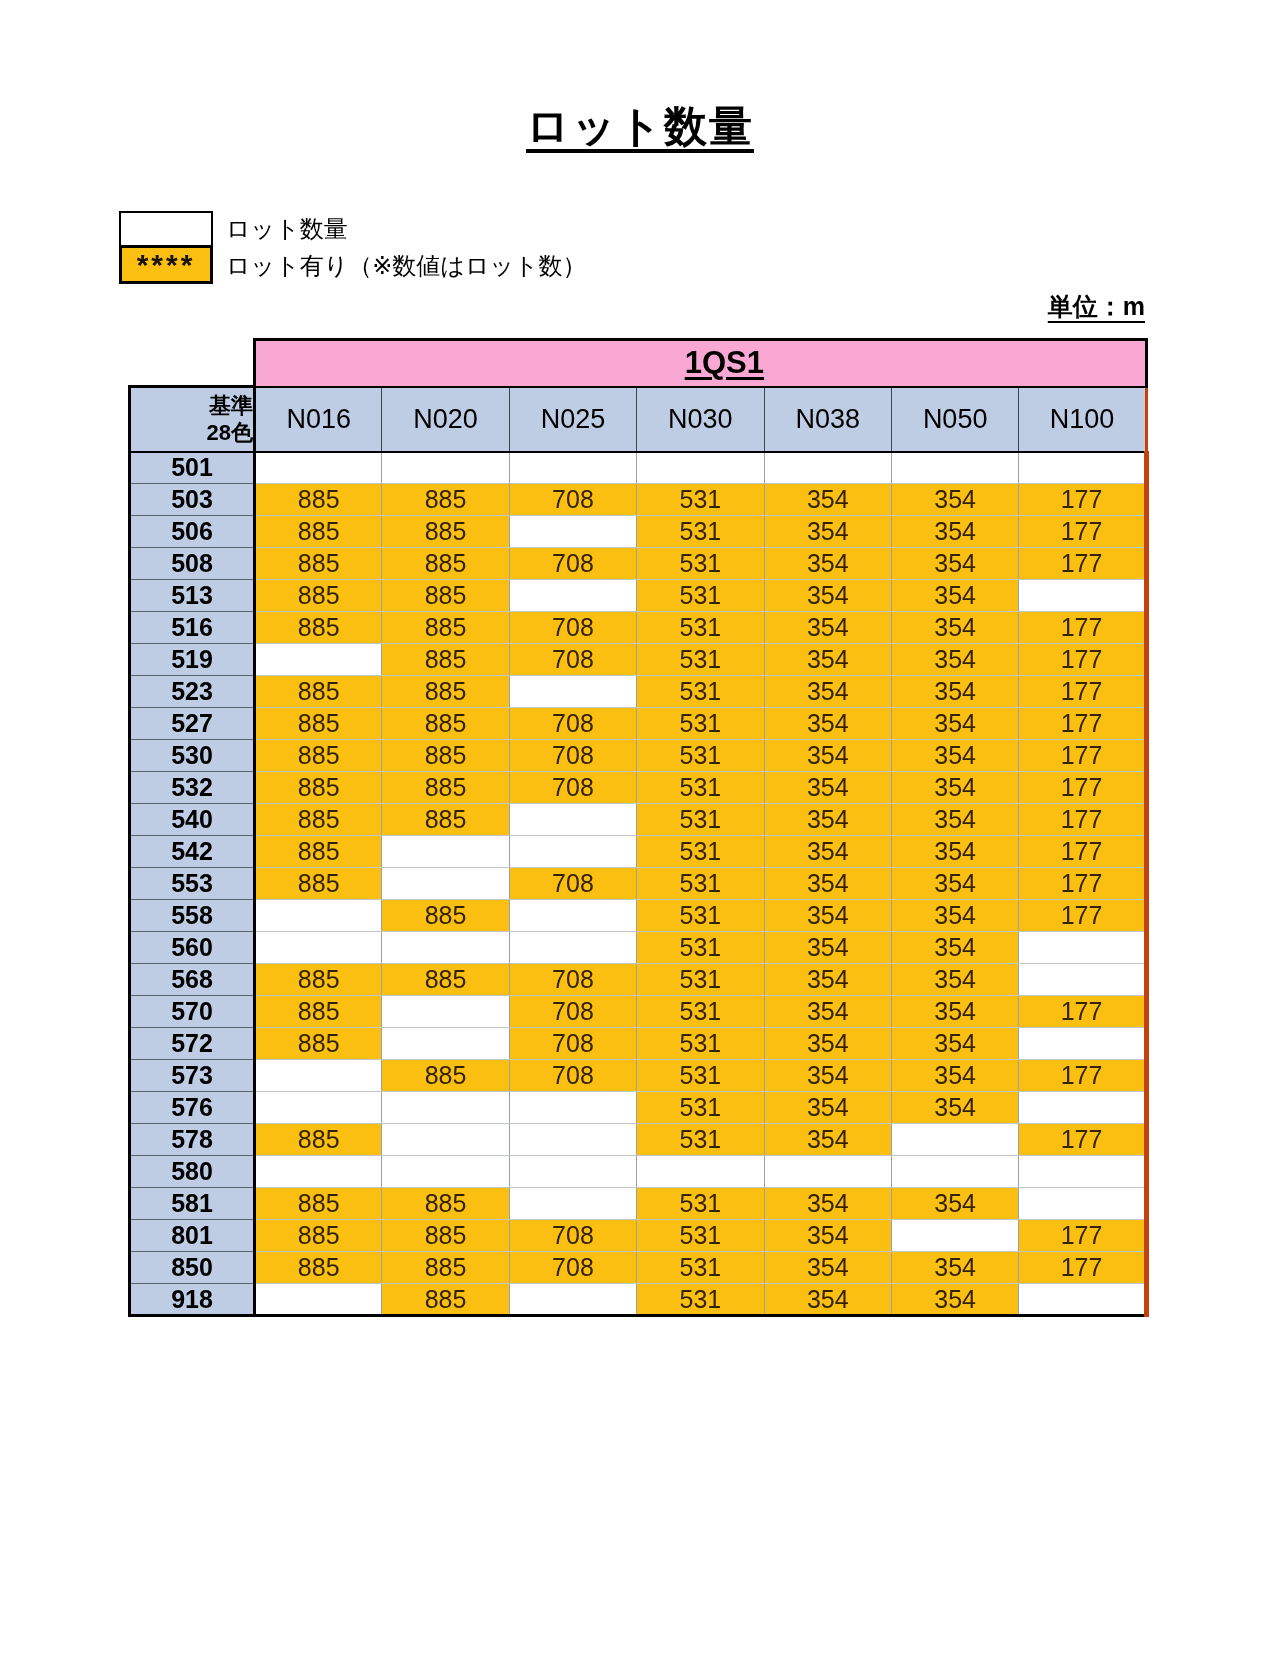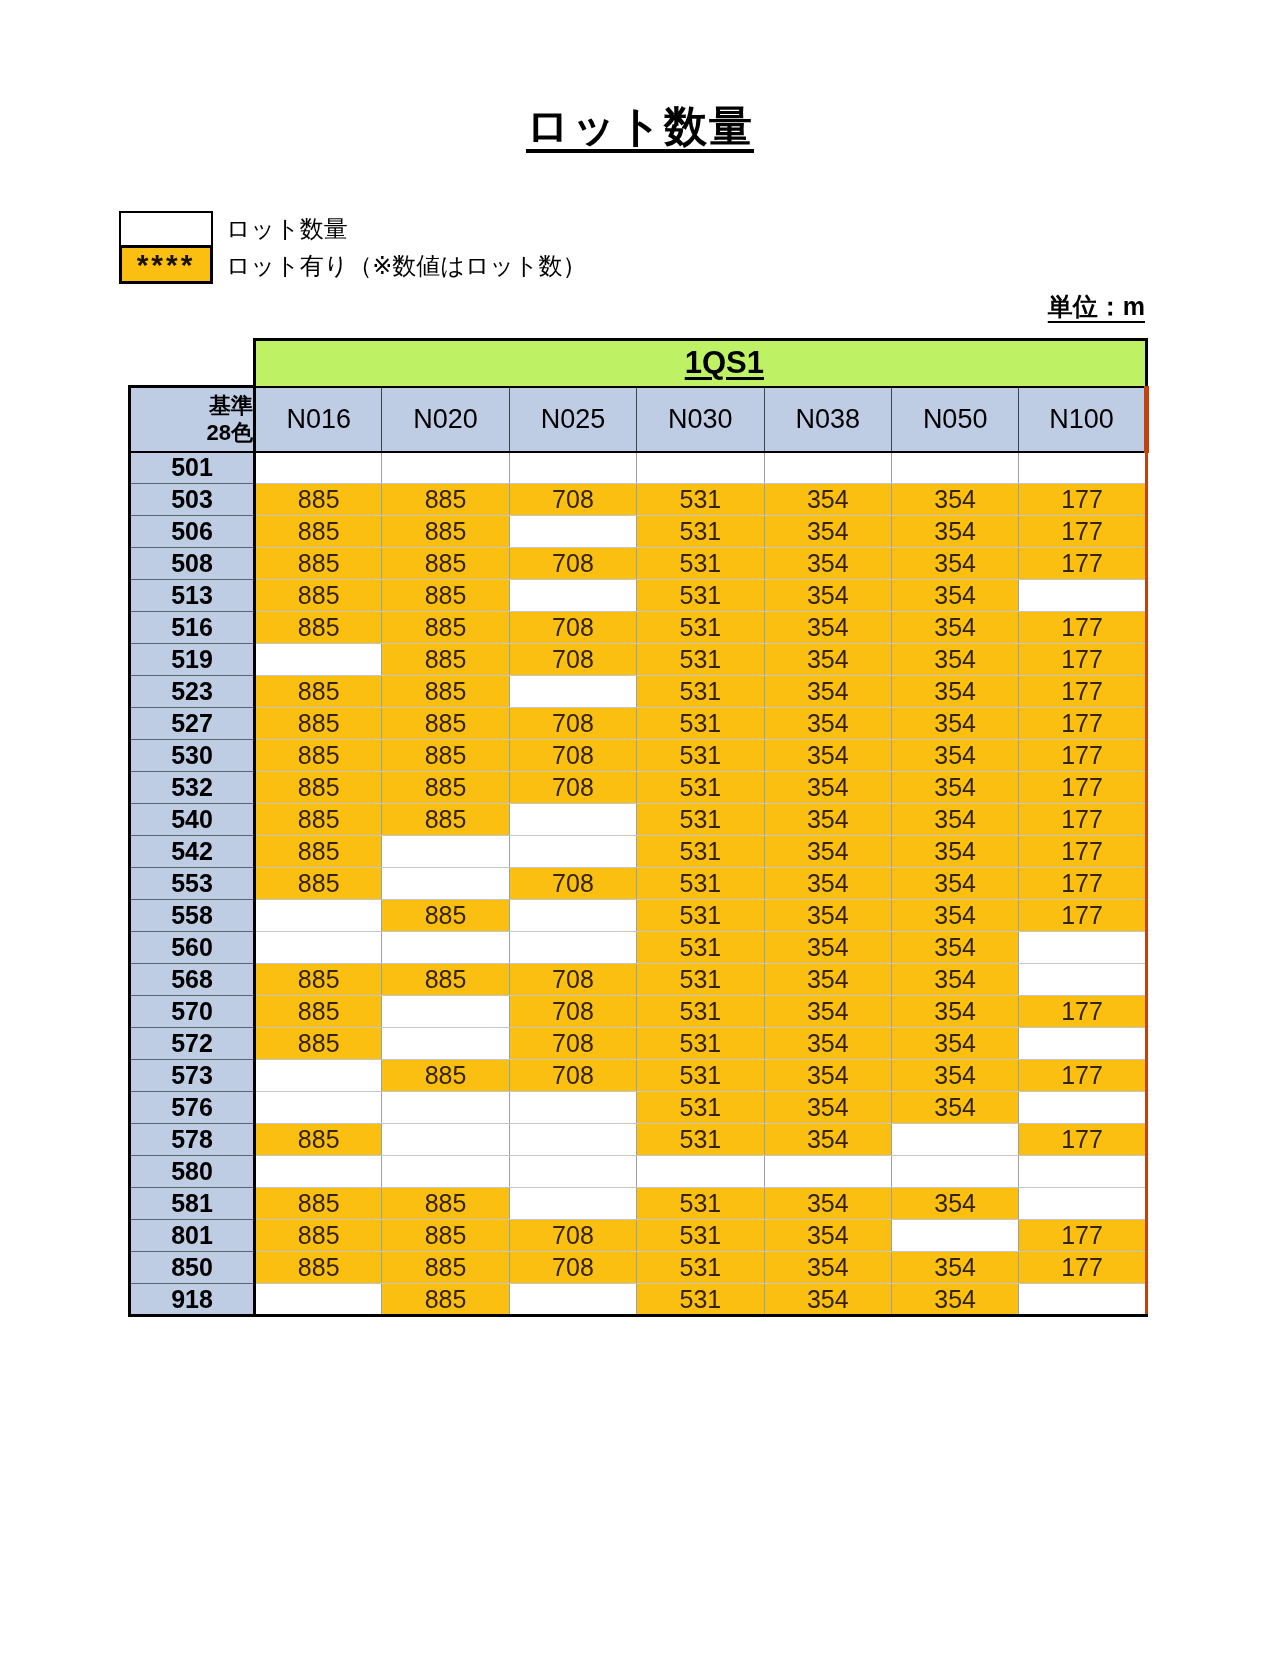--- a/index.html
+++ b/index.html
@@ -34,50 +34,50 @@
     text-decoration:underline;text-decoration-thickness:2px;text-underline-offset:6px;
   }
   
   .lot-table-wrap{position:absolute;left:128px;top:338px;}
   table{border-collapse:collapse;table-layout:fixed;width:1017px;}
   td,th{box-sizing:border-box;padding:0;text-align:center;vertical-align:middle;overflow:hidden;}
   
   td.blank{border:none;background:#fff;}
   
   td.group{
-    height:47px;background:#bef264;
+    height:47px;background:#f9a8d4;
     border:3px solid #000;border-bottom:2px solid #000;
     font-size:31px;font-weight:bold;
     text-decoration:underline;text-decoration-thickness:3px;text-underline-offset:4px;padding-left:48px;
   }
   
   td.corner{
     height:65px;background:var(--blue);
     border:3px solid #000;border-bottom:2px solid #000;
     font-size:22px;font-weight:bold;line-height:1.25;text-align:right;
   }
   
   th.colh{
     height:65px;background:var(--blue);font-weight:400;font-size:27px;
     border:1px solid #3c4650;border-top:2px solid #000;border-bottom:2px solid #000;
   }
-  th.colh.last{border-right:5px solid #c2410c;}
+  th.colh.last{border-right:3px solid #c2410c;}
   
   td.rl{
     background:var(--blue);font-weight:bold;font-size:25px;
     border:1px solid #5a6470;border-left:3px solid #000;border-right:3px solid #000;
   }
   
   td.cell{
     font-size:25px;color:#332300;
     border:1px solid #9aa0a6;border-top:1px solid #c3c7cb;border-bottom:1px solid #c3c7cb;
   }
   td.cell.lot{background:var(--orange);}
   td.cell.empty{background:#fff;}
-  td.cell.last{border-right:3px solid #c2410c;}
+  td.cell.last{border-right:5px solid #c2410c;}
   tr.lastrow td{border-bottom:3px solid #000;}
   tr.datarow{height:32px;}
 </style>
 </head>
 <body style="--orange: #FBBF12; --blue: #BECDE4;">
 
 <div class="title">ロット数量</div>
 
 <div class="legend">
   <div class="legend-row">

